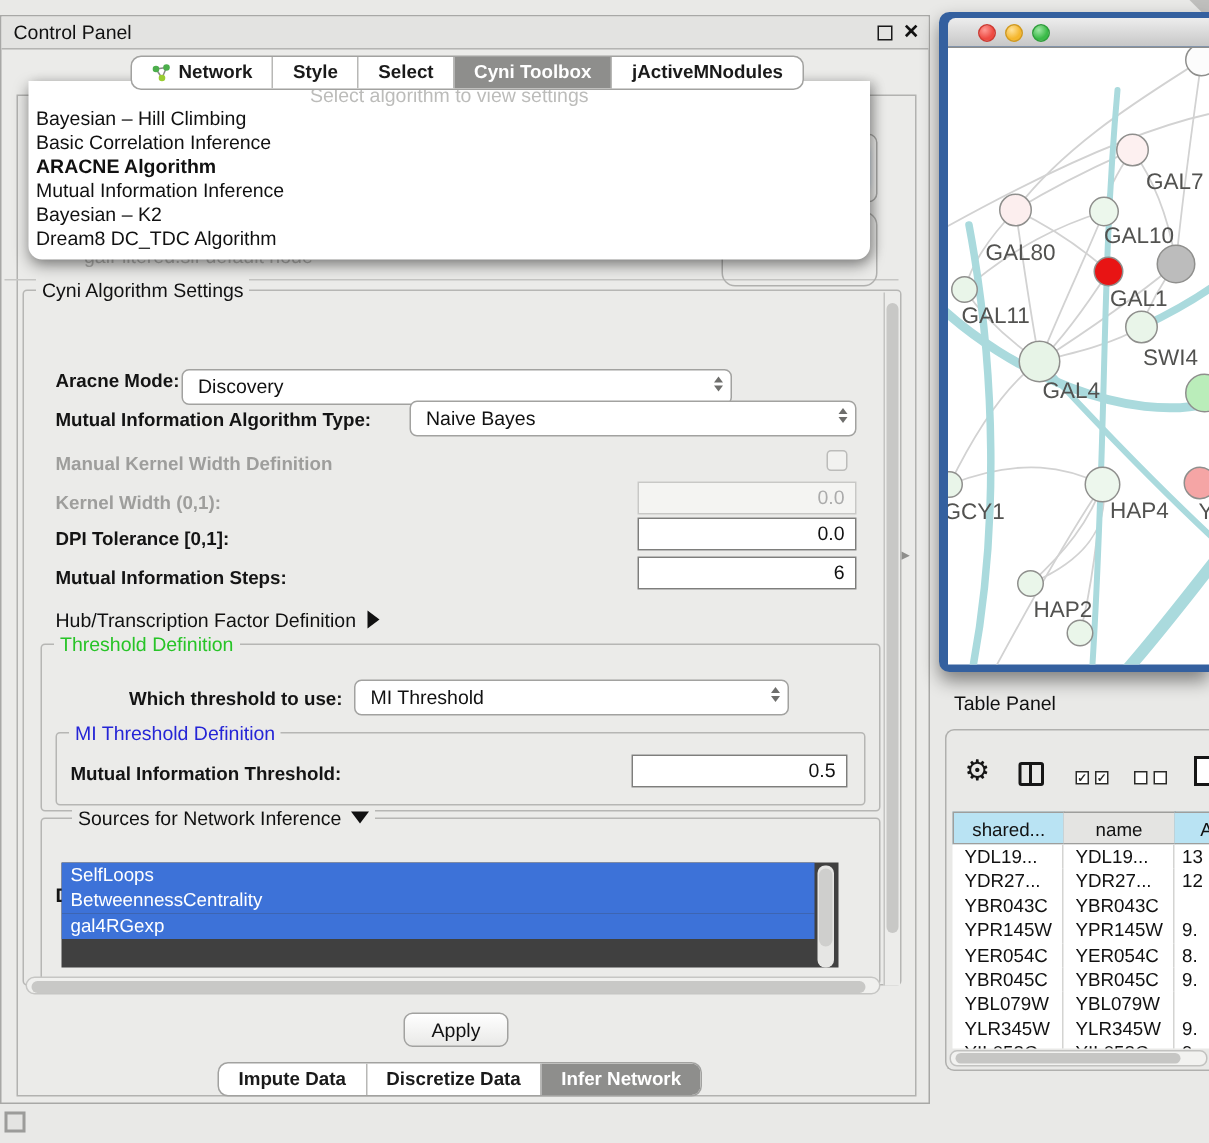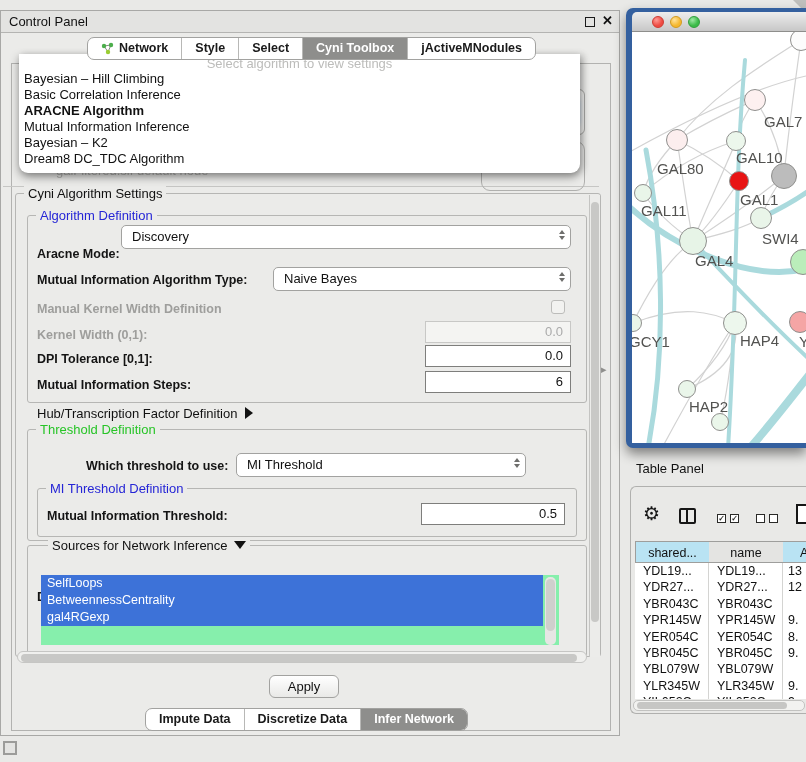--- a/index.html
+++ b/index.html
@@ -75,21 +75,21 @@
 
   .checkbox { position:absolute; width:14px; height:14px; border:1px solid #bcbcba;
     border-radius:3px; background:#f2f2f0; }
 
   .tri-right { display:inline-block; width:0; height:0; border-top:6px solid transparent;
     border-bottom:6px solid transparent; border-left:8px solid #111; margin-left:8px; vertical-align:-1px; }
   .tri-down-b { display:inline-block; width:0; height:0; border-left:6px solid transparent;
     border-right:6px solid transparent; border-top:8px solid #111; margin-left:6px; vertical-align:1px; }
 
   
-  #attr-list { position:absolute; left:40px; top:564px; width:518px; height:70px; background:#86efac; overflow:hidden; }
+  #attr-list { position:absolute; left:40px; top:564px; width:518px; height:70px; background:#404040; overflow:hidden; }
   .attr-item { height:17px; width:502px; background:#3d72d8; color:#fff; font-size:12.5px;
     line-height:17px; padding-left:6px; white-space:nowrap; }
   #attr-vscroll { position:absolute; left:544px; top:566px; width:11px; height:68px; background:#e6e6e4; border-radius:5px; }
   #attr-vthumb { position:absolute; left:1px; top:2px; width:9px; height:52px; background:#cfcfcd; border-radius:5px; }
 
   
   #settings-vscroll { position:absolute; left:588px; top:184px; width:11px; height:462px;
     background:#ececea; border-left:1px solid #c4c4c2; }
   #settings-vthumb { position:absolute; left:1px; top:7px; width:8px; height:420px; background:#c8c8c6; border-radius:4px; }
   #settings-hscroll { position:absolute; left:16px; top:640px; width:570px; height:12px;
@@ -200,25 +200,22 @@
       <div class="popup-opt" style="top:81px">Bayesian – K2</div>
       <div class="popup-opt" style="top:97px">Dream8 DC_TDC Algorithm</div>
     </div>
 
     <div id="cp-divider"></div>
 
     <div class="group" style="left:14px; top:182px; width:586px; height:464px;">
       <span class="legend" style="left:8px;">Cyni Algorithm Settings</span>
     </div>
 
-    <div class="group" style="left:26px; top:204px; width:560px; height:188px;">
-      <span class="legend blue" style="left:8px;">Algorithm Definition</span>
-    </div>
     <span class="lbl" style="left:36px; top:236px;">Aracne Mode:</span>
-    <div class="combo" style="left:120px; top:214px; width:450px;">
+    <div class="combo" style="left:120px; top:235px; width:367px;">
       <span>Discovery</span>
       <span class="stepper">
           <span class="tri-up"></span>
           <span class="tri-dn"></span>
         </span>
     </div>
     <span class="lbl" style="left:36px; top:262px;">Mutual Information Algorithm Type:</span>
     <div class="combo" style="left:272px; top:256px; width:298px;">
       <span>Naive Bayes</span>
       <span class="stepper">

